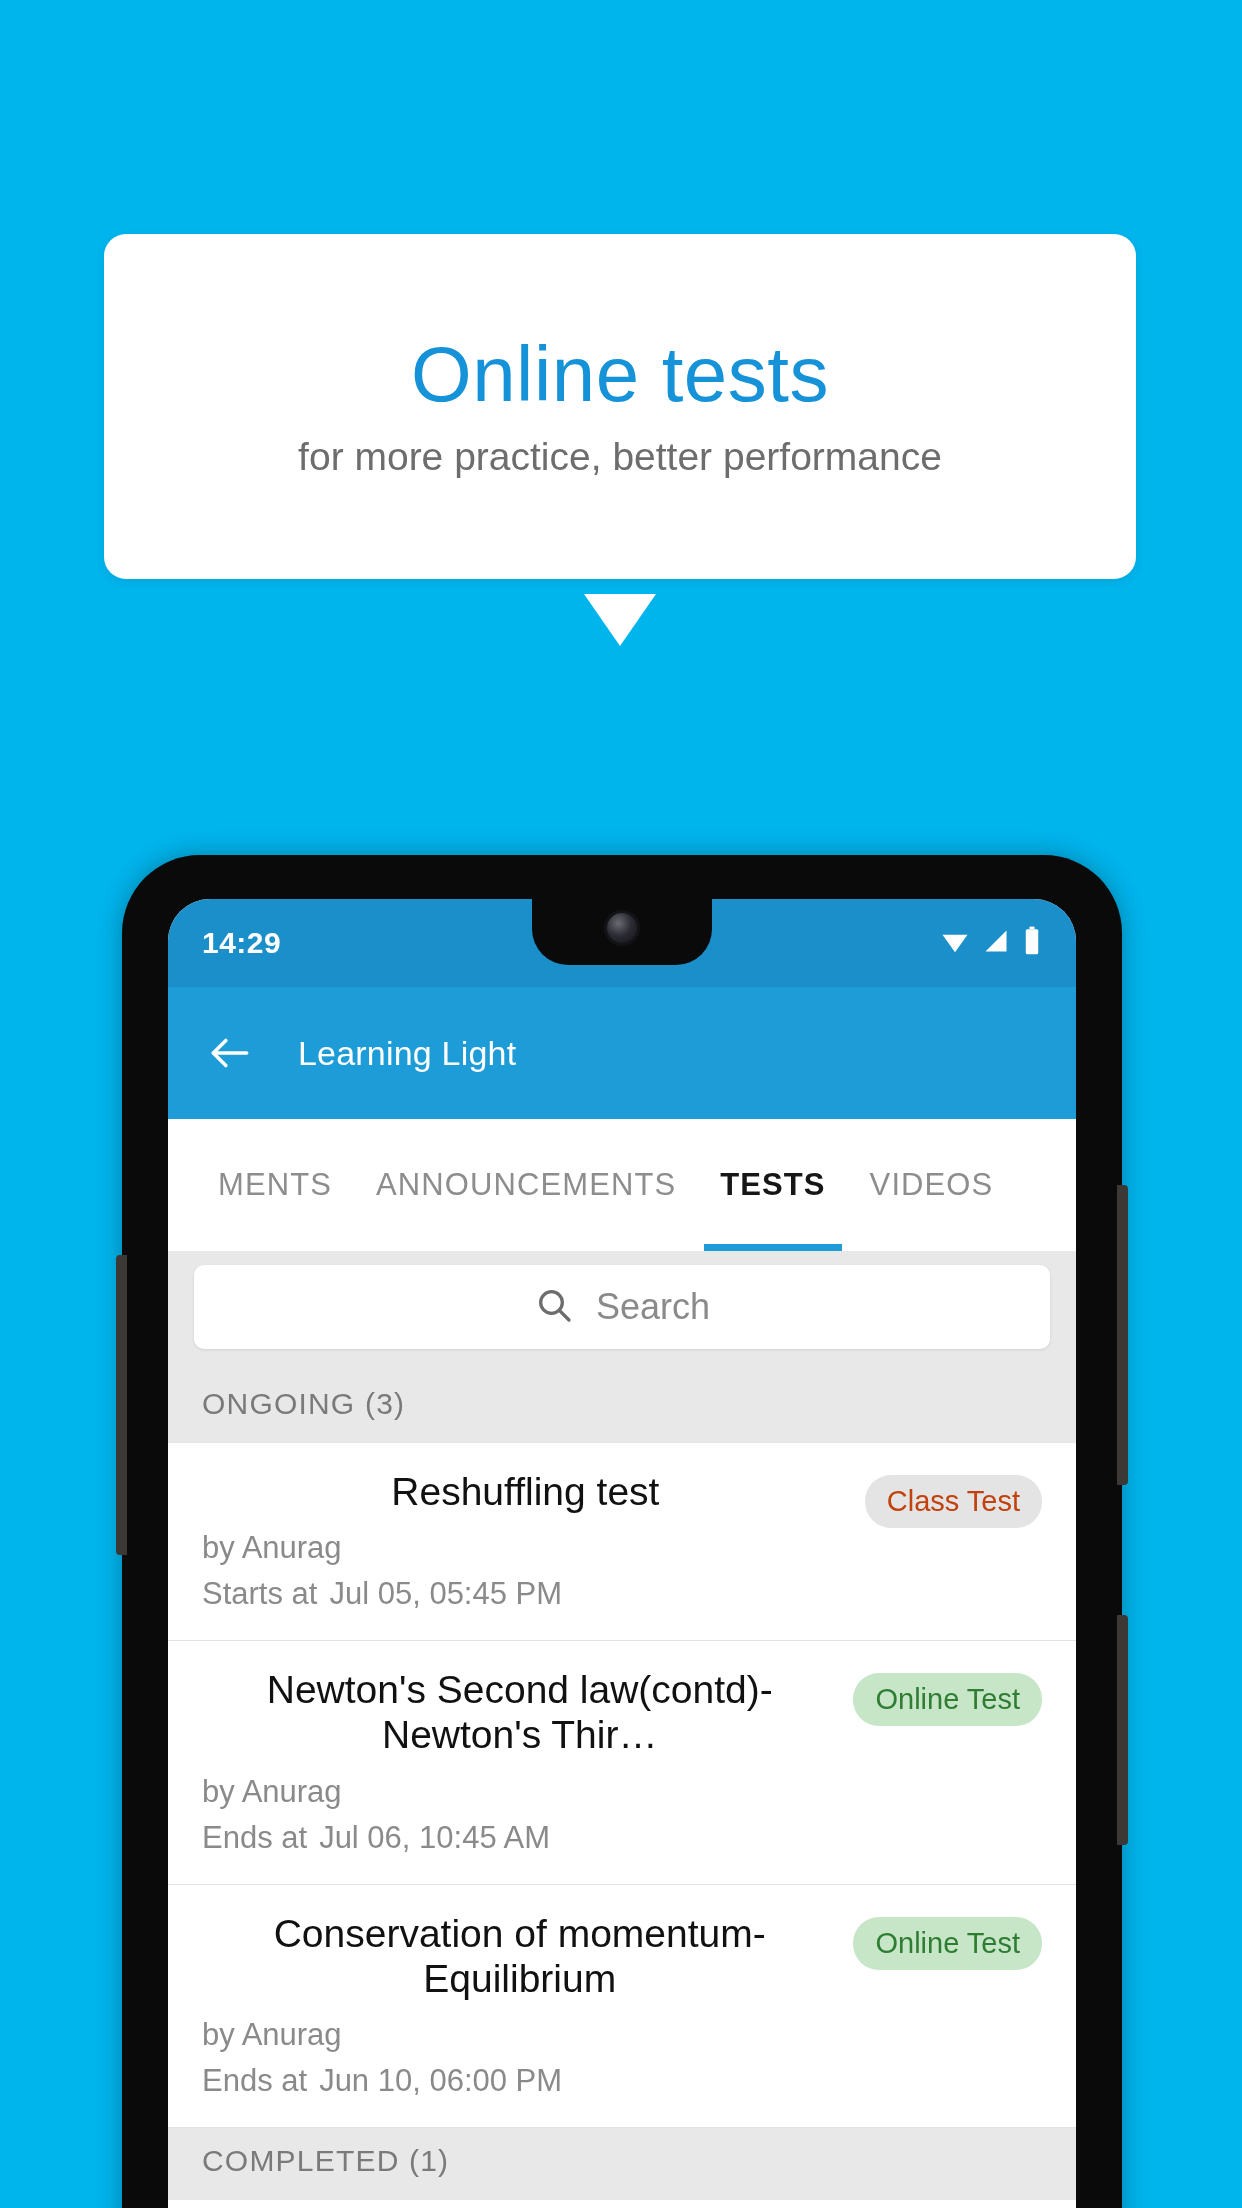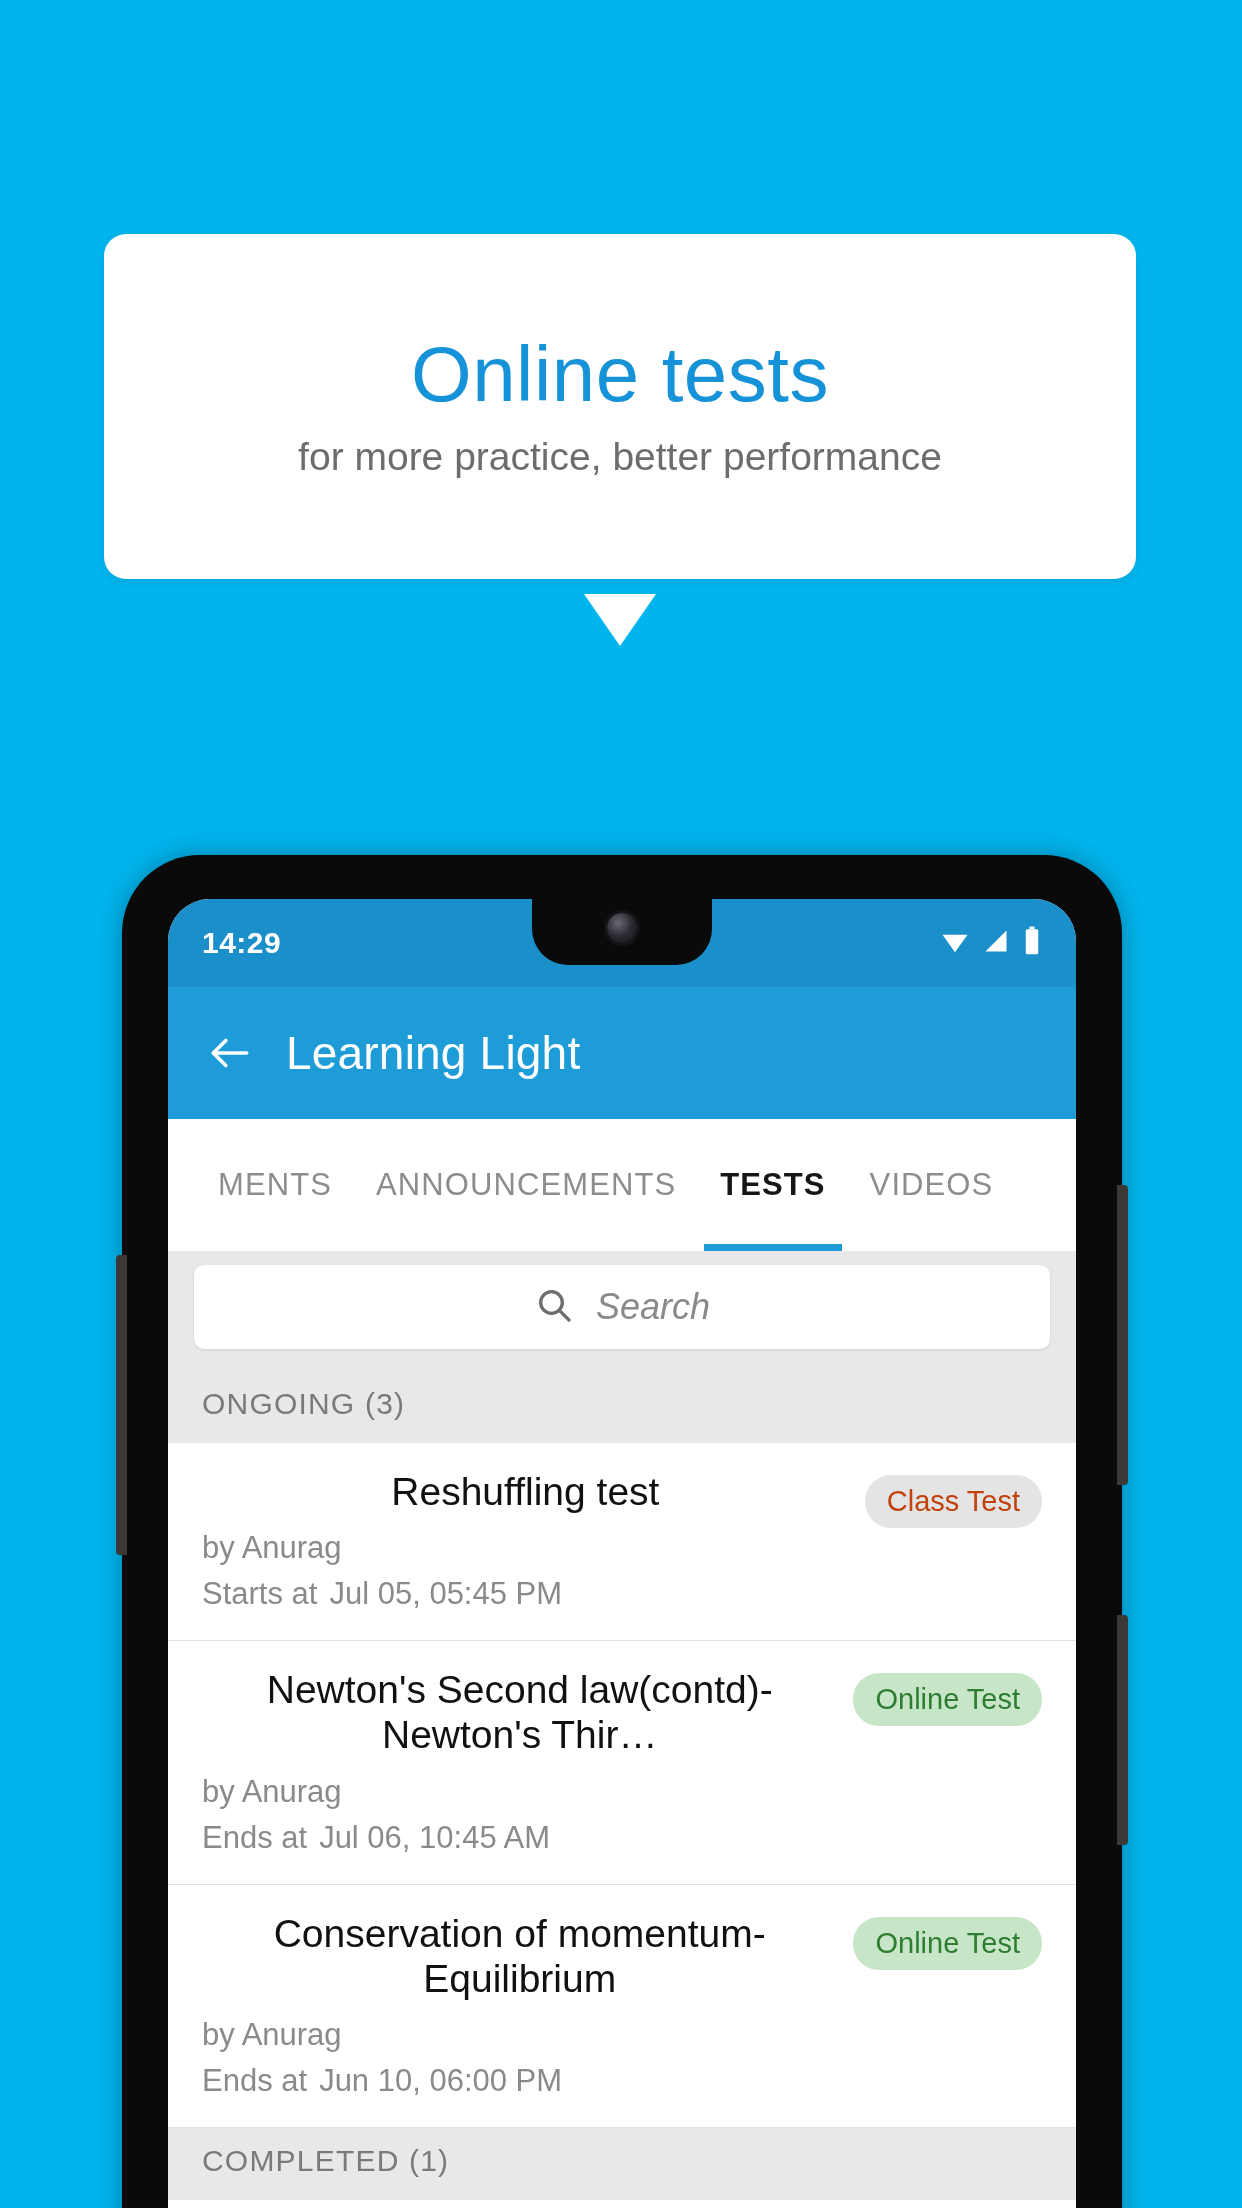--- a/index.html
+++ b/index.html
@@ -127,23 +127,23 @@
     align-items: center;
     padding-left: 34px;
   }
   #back-arrow-button {
     width: 56px; height: 56px;
     display: flex; align-items: center; justify-content: center;
     cursor: pointer;
   }
   #app-title {
     color: #ffffff;
-    font-size: 46px;
+    font-size: 34px;
     font-weight: 400;
-    margin-left: 28px;
+    margin-left: 40px;
     letter-spacing: 0.2px;
     text-align: right;
   }
 
   
   #tab-bar {
     height: 132px;
     background: #ffffff;
     display: flex;
     align-items: stretch;
@@ -169,21 +169,20 @@
     position: absolute;
     left: 6px; right: 6px; bottom: 0;
     height: 7px;
     background: #1e9cd7;
   }
 
   
   #search-region {
     background: #e8e8e8;
     padding: 14px 26px 22px 26px;
-    font-style: italic;
   }
   #search-field {
     height: 84px;
     background: #ffffff;
     border-radius: 10px;
     display: flex;
     align-items: center;
     justify-content: center;
     gap: 22px;
     box-shadow: 0 1px 3px rgba(0,0,0,0.10);

